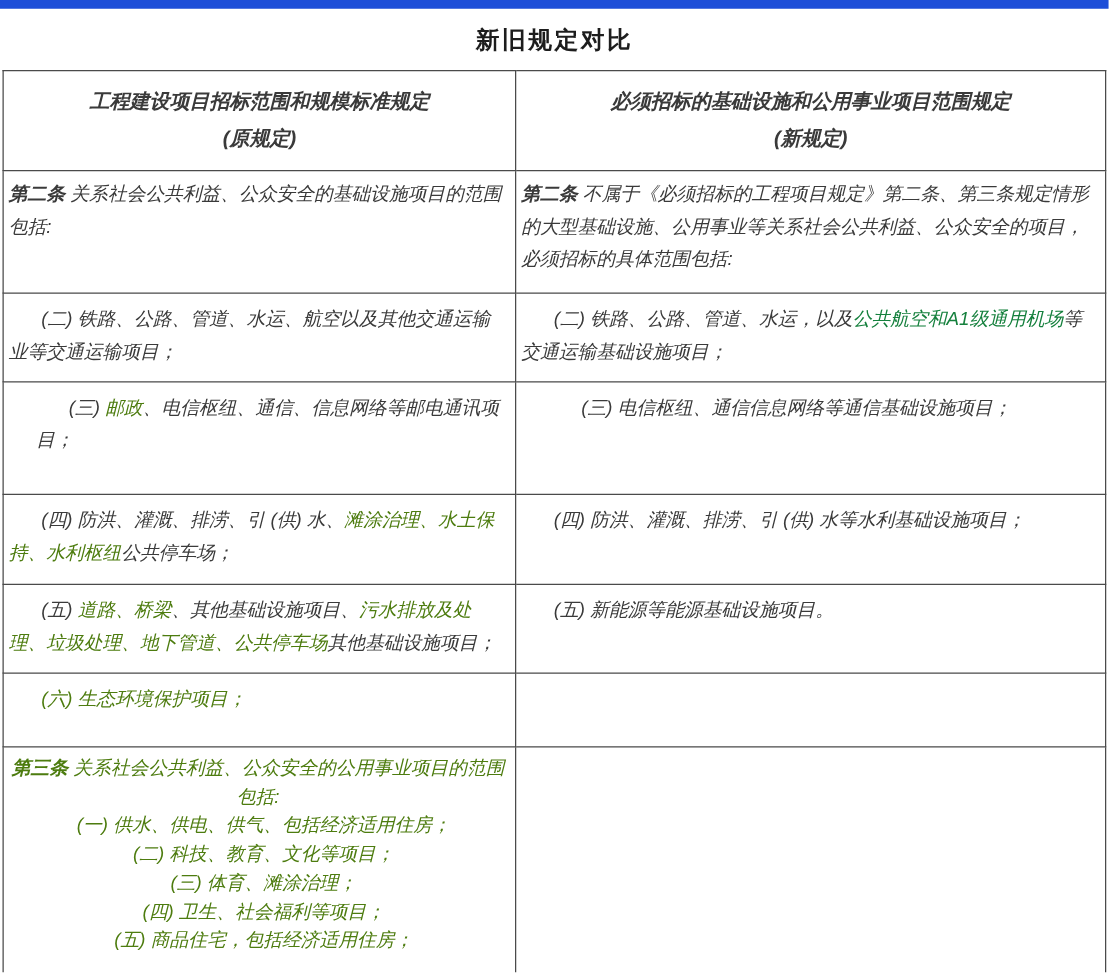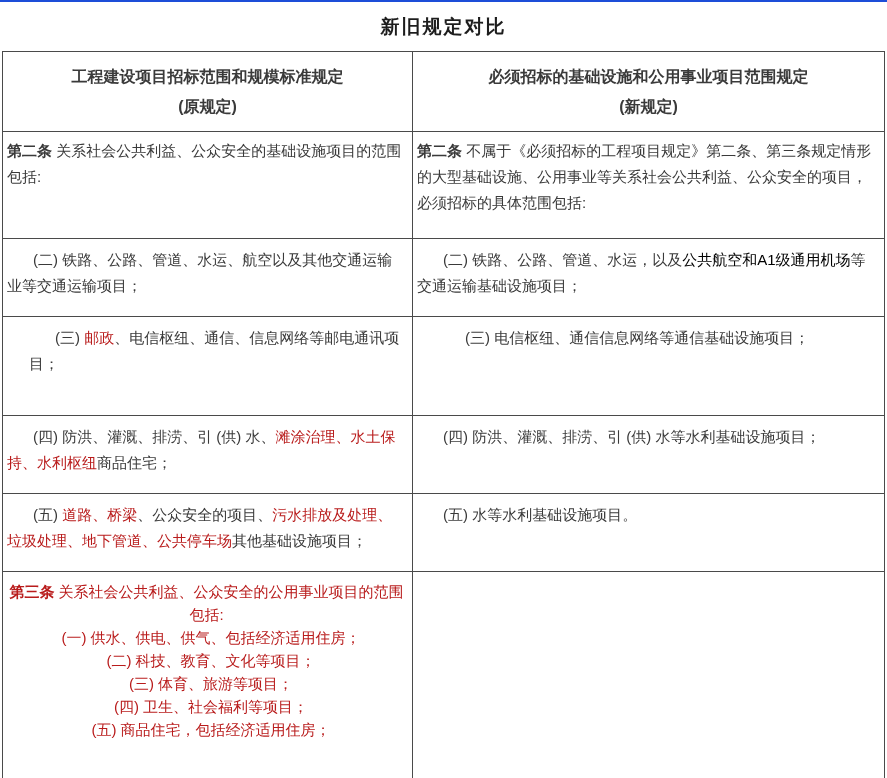--- a/index.html
+++ b/index.html
@@ -1,19 +1,19 @@
 <!DOCTYPE html>
 <html><head>
 <meta charset="utf-8">
 <style>
   html,body{margin:0;padding:0;background:#ffffff;}
   .page{
     width:887px;height:778px;
     background:#ffffff;
-    border-top:2px solid #1d4ed8;
+    border-top:7px solid #1d4ed8;
     box-sizing:border-box;
     font-family:"Liberation Sans", sans-serif;
     overflow:hidden;
   }
   .page-title{
     text-align:center;
     font-family:"Liberation Serif", serif;
     font-weight:bold;
     font-size:19px;
     color:#1d1d1d;
@@ -29,20 +29,21 @@
   }
   table.cmp th, table.cmp td{
     border:1px solid #4a4a4a;
     vertical-align:top;
     padding:8px 6px 4px 4px;
     font-size:15px;
     line-height:26px;
     color:#3a3a3a;
     box-sizing:border-box;
     overflow:hidden;
+    font-style:italic;
   }
   table.cmp thead th{
     height:80px;
     vertical-align:middle;
     text-align:center;
     font-weight:bold;
     font-size:16px;
     line-height:30px;
     padding:4px;
   }
@@ -55,22 +56,22 @@
   tbody tr:nth-child(4) td{height:45px;}
   tbody tr:nth-child(5) td{height:61px;}
   tbody tr:nth-child(6) td{height:54px;}
   tbody tr:nth-child(7) td{height:37px;padding-top:5px;}
   tbody tr:nth-child(8) td{height:43px;}
   tbody tr:nth-child(9) td{padding-top:10px;}
   p.ln{margin:0;}
   .ind0{text-indent:0;}
   .ind1{text-indent:9px;}
   .ind2{text-indent:26px;}
-  .c-purple{color:#b91c1c;}
-  .c-red{color:#000000;}
+  .c-purple{color:#4d7c0f;}
+  .c-red{color:#15803d;}
   .bold{font-weight:bold;}
   td.compact p.ln{line-height:23px;text-align:center;}
 </style>
 </head>
 <body>
 
 <div class="page">
   <div class="page-title">新旧规定对比</div>
   <table class="cmp">
     <colgroup>
@@ -109,40 +110,46 @@
         <tr>
           <td>
             <p class="ln ind2"><span>(三) </span><span class="c-purple">邮政</span><span>、电信枢纽、通信、信息网络等邮电通讯项目；</span></p>
           </td>
           <td>
             <p class="ln ind2"><span>(三) 电信枢纽、通信信息网络等通信基础设施项目；</span></p>
           </td>
         </tr>
         <tr>
           <td>
-            <p class="ln ind2"><span>(四) 防洪、灌溉、排涝、引 (供) 水、</span><span class="c-purple">滩涂治理、水土保持、水利枢纽</span><span>商品住宅；</span></p>
+            <p class="ln ind2"><span>(四) 防洪、灌溉、排涝、引 (供) 水、</span><span class="c-purple">滩涂治理、水土保持、水利枢纽</span><span>公共停车场；</span></p>
           </td>
           <td>
             <p class="ln ind2"><span>(四) 防洪、灌溉、排涝、引 (供) 水等水利基础设施项目；</span></p>
           </td>
         </tr>
         <tr>
           <td>
-            <p class="ln ind2"><span>(五) </span><span class="c-purple">道路、桥梁</span><span>、公众安全的项目、</span><span class="c-purple">污水排放及处理、垃圾处理、地下管道、公共停车场</span><span>其他基础设施项目；</span></p>
+            <p class="ln ind2"><span>(五) </span><span class="c-purple">道路、桥梁</span><span>、其他基础设施项目、</span><span class="c-purple">污水排放及处理、垃圾处理、地下管道、公共停车场</span><span>其他基础设施项目；</span></p>
           </td>
           <td>
-            <p class="ln ind2"><span>(五) 水等水利基础设施项目。</span></p>
+            <p class="ln ind2"><span>(五) 新能源等能源基础设施项目。</span></p>
           </td>
+        </tr>
+        <tr>
+          <td>
+            <p class="ln ind2"><span class="c-purple">(六) 生态环境保护项目；</span></p>
+          </td>
+          <td></td>
         </tr>
         <tr>
           <td class="compact">
             <p class="ln ind0"><span class="c-purple bold">第三条 </span><span class="c-purple">关系社会公共利益、公众安全的公用事业项目的范围包括:</span></p>
             <p class="ln ind1"><span class="c-purple">(一) 供水、供电、供气、包括经济适用住房；</span></p>
             <p class="ln ind1"><span class="c-purple">(二) 科技、教育、文化等项目；</span></p>
-            <p class="ln ind1"><span class="c-purple">(三) 体育、旅游等项目；</span></p>
+            <p class="ln ind1"><span class="c-purple">(三) 体育、滩涂治理；</span></p>
             <p class="ln ind1"><span class="c-purple">(四) 卫生、社会福利等项目；</span></p>
             <p class="ln ind1"><span class="c-purple">(五) 商品住宅，包括经济适用住房；</span></p>
           </td>
           <td class="compact"></td>
         </tr>
       </tbody>
   </table>
 </div>
 
 </body></html>

